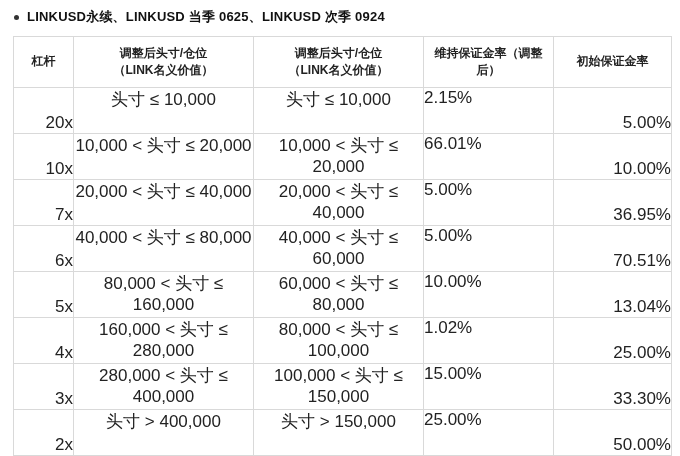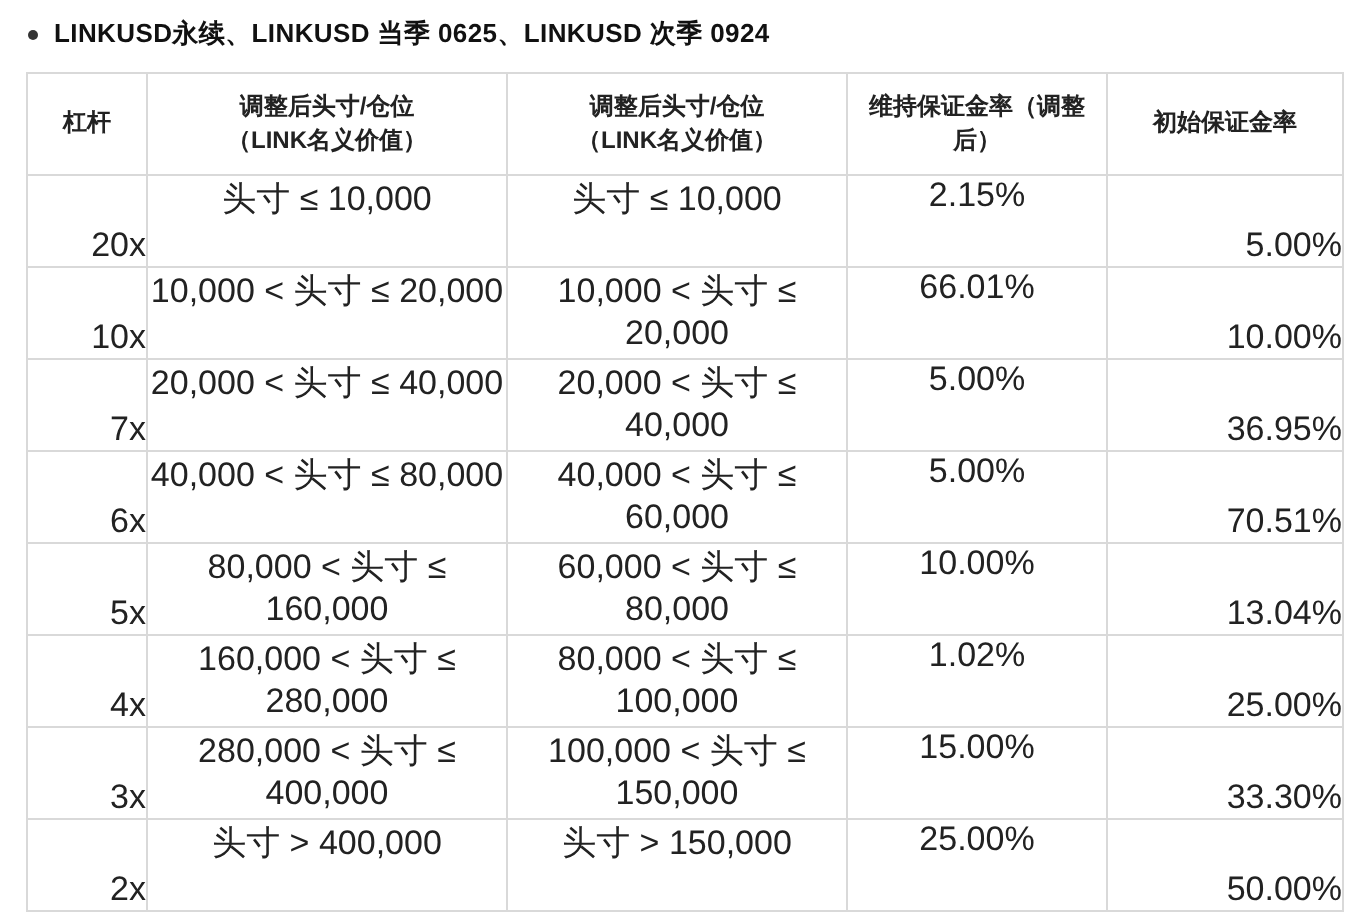--- a/index.html
+++ b/index.html
@@ -72,21 +72,20 @@
     height: 45px;
     font-size: 11.5px;
   }
   td.range {
     text-align: center;
     vertical-align: top;
     padding-top: 6px;
     height: 45px;
   }
   td.mmr {
-    text-align: center;
     vertical-align: top;
     padding-top: 6px;
   }
   td.imr {
     text-align: right;
     vertical-align: bottom;
     padding: 0 10px 6px 0;
   }
   .hdr-line { display: block; }
 </style>

